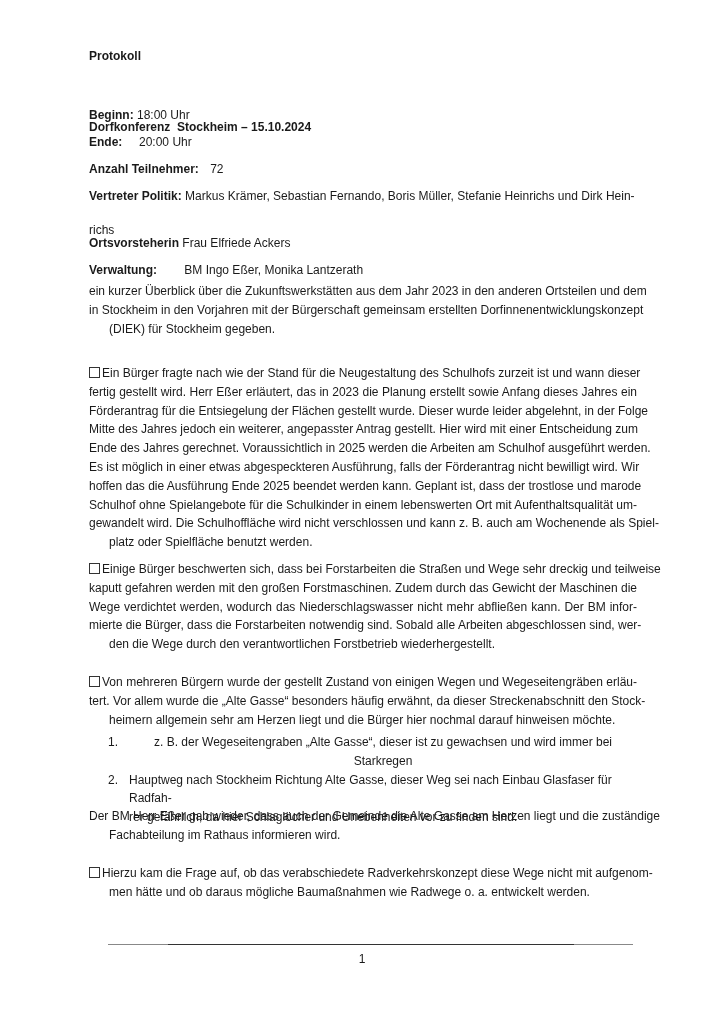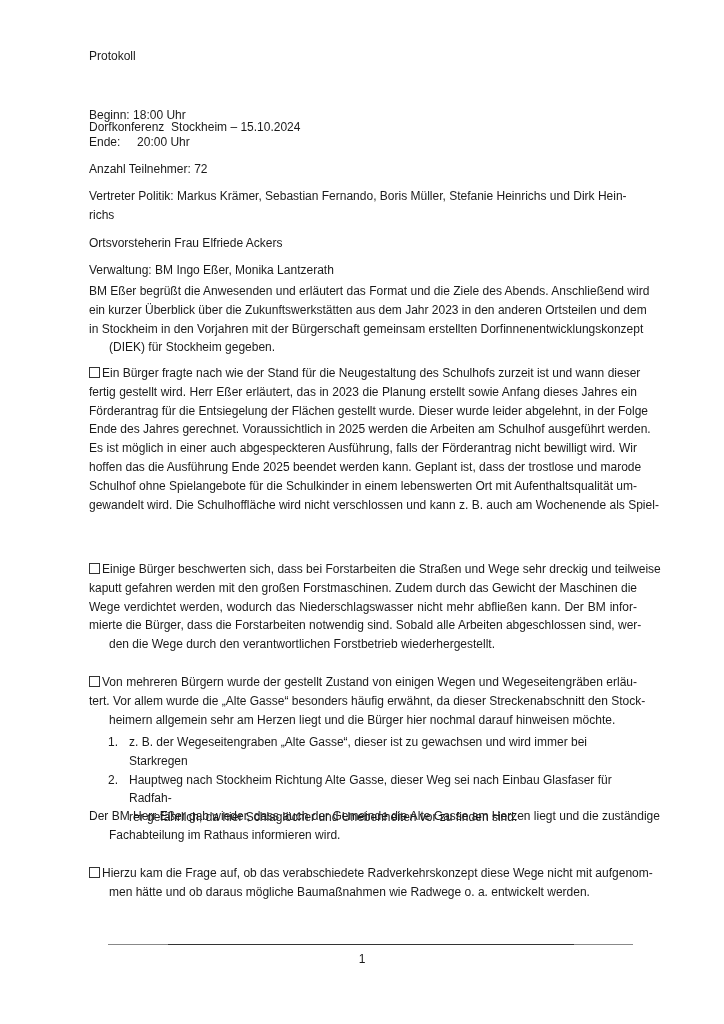--- a/index.html
+++ b/index.html
@@ -1,83 +1,84 @@
 <!DOCTYPE html>
 <html><head>
 <meta charset="utf-8">
 <style>
   html, body { margin: 0; padding: 0; background: #ffffff; }
   body { width: 724px; height: 1024px; position: relative; overflow: hidden;
          font-family: "Liberation Sans", sans-serif; color: #1a1a1a; }
   .page { position: absolute; left: 89px; top: 0; width: 548px; }
   .meta { position: absolute; left: 0; font-size: 12px; line-height: 16px; }
-  .meta b { font-weight: normal; text-align: center; }
+  .meta b { font-weight: bold; text-align: center; }
   .p { position: absolute; left: 0; width: 548px; font-size: 12px; line-height: 18.8px; text-align: justify; }
   .p .ln { display: block; white-space: nowrap; text-align-last: justify; }
   .p .ln.last { text-align-last: left; margin-left: 20px; }
   .chk { display: inline-block; width: 9px; height: 9px; border: 1px solid #333; margin-right: 2px; vertical-align: -1px; }
   ol.list { position: absolute; left: 0; margin: 0; padding: 0; list-style: none; width: 548px; font-size: 12px; line-height: 18.8px; }
   ol.list li { position: relative; padding-left: 40px; }
   ol.list li .num { position: absolute; left: 19px; }
   .footer-line { position: absolute; left: 108px; top: 944px; width: 525px; height: 1px; background: #888; }
   .footer-line-dark { position: absolute; left: 168px; top: 944px; width: 406px; height: 1px; background: #333; }
   .page-num { position: absolute; left: 0; top: 952px; width: 724px; text-align: center; font-size: 12px; }
 </style>
 </head>
 <body>
 
 <div class="page">
   <div class="meta" style="top:48px;"><b>Protokoll</b></div>
   <div class="meta" style="top:79px;margin-top:40px;"><b style="white-space:pre;">Dorfkonferenz  Stockheim – 15.10.2024</b></div>
   <div class="meta" style="top:107px;"><b>Beginn:</b><span style="white-space:pre;"> 18:00 Uhr</span></div>
   <div class="meta" style="top:134px;"><b>Ende:</b><span style="white-space:pre;">     20:00 Uhr</span></div>
-  <div class="meta" style="top:161px;"><b>Anzahl Teilnehmer:</b><span style="white-space:pre;"> 72</span></div>
+  <div class="meta" style="top:161px;"><b>Anzahl Teilnehmer:</b><span style="white-space:pre;margin-left:8px;"> 72</span></div>
   <div class="meta" style="top:188px; width:548px;">
     <div style="white-space:nowrap;"><b>Vertreter Politik:</b><span style="white-space:pre;"> Markus Krämer, Sebastian Fernando, Boris Müller, Stefanie Heinrichs und Dirk Hein-</span></div>
-    <div style="margin-top:3px;">richs</div>
+    <div style="margin-top:18px;">richs</div>
   </div>
   <div class="meta" style="top:235px;"><b>Ortsvorsteherin</b><span style="white-space:pre;"> Frau Elfriede Ackers</span></div>
-  <div class="meta" style="top:262px;"><b>Verwaltung:</b><span style="white-space:pre;"> BM Ingo Eßer, Monika Lantzerath</span></div>
+  <div class="meta" style="top:262px;"><b>Verwaltung:</b><span style="white-space:pre;margin-left:24px;"> BM Ingo Eßer, Monika Lantzerath</span></div>
 
   <div class="p" style="top:282px;">
-    <span class="ln">BM Eßer begrüßt die Anwesenden und erläutert das Format und die Ziele des Abends. Anschließend wird</span>
     <span class="ln">ein kurzer Überblick über die Zukunftswerkstätten aus dem Jahr 2023 in den anderen Ortsteilen und dem</span>
     <span class="ln">in Stockheim in den Vorjahren mit der Bürgerschaft gemeinsam erstellten Dorfinnenentwicklungskonzept</span>
     <span class="ln last">(DIEK) für Stockheim gegeben.</span>
   </div>
 
   <div class="p" style="top:364px;">
     <span class="ln"><span class="chk"></span><span>Ein Bürger fragte nach wie der Stand für die Neugestaltung des Schulhofs zurzeit ist und wann dieser</span></span>
     <span class="ln">fertig gestellt wird. Herr Eßer erläutert, das in 2023 die Planung erstellt sowie Anfang dieses Jahres ein</span>
     <span class="ln">Förderantrag für die Entsiegelung der Flächen gestellt wurde. Dieser wurde leider abgelehnt, in der Folge</span>
+    <span class="ln">Mitte des Jahres jedoch ein weiterer, angepasster Antrag gestellt. Hier wird mit einer Entscheidung zum</span>
     <span class="ln">Ende des Jahres gerechnet. Voraussichtlich in 2025 werden die Arbeiten am Schulhof ausgeführt werden.</span>
-    <span class="ln">Es ist möglich in einer auch abgespeckteren Ausführung, falls der Förderantrag nicht bewilligt wird. Wir</span>
+    <span class="ln">Es ist möglich in einer etwas abgespeckteren Ausführung, falls der Förderantrag nicht bewilligt wird. Wir</span>
     <span class="ln">hoffen das die Ausführung Ende 2025 beendet werden kann. Geplant ist, dass der trostlose und marode</span>
     <span class="ln">Schulhof ohne Spielangebote für die Schulkinder in einem lebenswerten Ort mit Aufenthaltsqualität um-</span>
     <span class="ln">gewandelt wird. Die Schulhoffläche wird nicht verschlossen und kann z. B. auch am Wochenende als Spiel-</span>
+    <span class="ln last">platz oder Spielfläche benutzt werden.</span>
   </div>
 
   <div class="p" style="top:560px;">
     <span class="ln"><span class="chk"></span><span>Einige Bürger beschwerten sich, dass bei Forstarbeiten die Straßen und Wege sehr dreckig und teilweise</span></span>
     <span class="ln">kaputt gefahren werden mit den großen Forstmaschinen. Zudem durch das Gewicht der Maschinen die</span>
     <span class="ln">Wege verdichtet werden, wodurch das Niederschlagswasser nicht mehr abfließen kann. Der BM infor-</span>
     <span class="ln">mierte die Bürger, dass die Forstarbeiten notwendig sind. Sobald alle Arbeiten abgeschlossen sind, wer-</span>
     <span class="ln last">den die Wege durch den verantwortlichen Forstbetrieb wiederhergestellt.</span>
   </div>
 
   <div class="p" style="top:673px;">
     <span class="ln"><span class="chk"></span><span>Von mehreren Bürgern wurde der gestellt Zustand von einigen Wegen und Wegeseitengräben erläu-</span></span>
     <span class="ln">tert. Vor allem wurde die „Alte Gasse“ besonders häufig erwähnt, da dieser Streckenabschnitt den Stock-</span>
     <span class="ln last">heimern allgemein sehr am Herzen liegt und die Bürger hier nochmal darauf hinweisen möchte.</span>
   </div>
 
   <ol class="list" style="top:733px;">
     <li>
         <span class="num">1.</span>
-        <span style="display:block;">z. B. der Wegeseitengraben „Alte Gasse“, dieser ist zu gewachsen und wird immer bei Starkregen</span>
+        <span style="display:block;text-align:center;">z. B. der Wegeseitengraben „Alte Gasse“, dieser ist zu gewachsen und wird immer bei Starkregen</span>
       </li>
     <li>
         <span class="num">2.</span>
         <span style="display:block;">Hauptweg nach Stockheim Richtung Alte Gasse, dieser Weg sei nach Einbau Glasfaser für Radfah-</span>
         <span style="display:block;">rer gefährlich, da hier Schlaglöcher und Unebenheiten vor zu finden sind.</span>
       </li>
   </ol>
 
   <div class="p" style="top:807px;">
     <span class="ln">Der BM Herr Eßer gab wieder, dass auch der Gemeinde die Alte Gasse am Herzen liegt und die zuständige</span>

